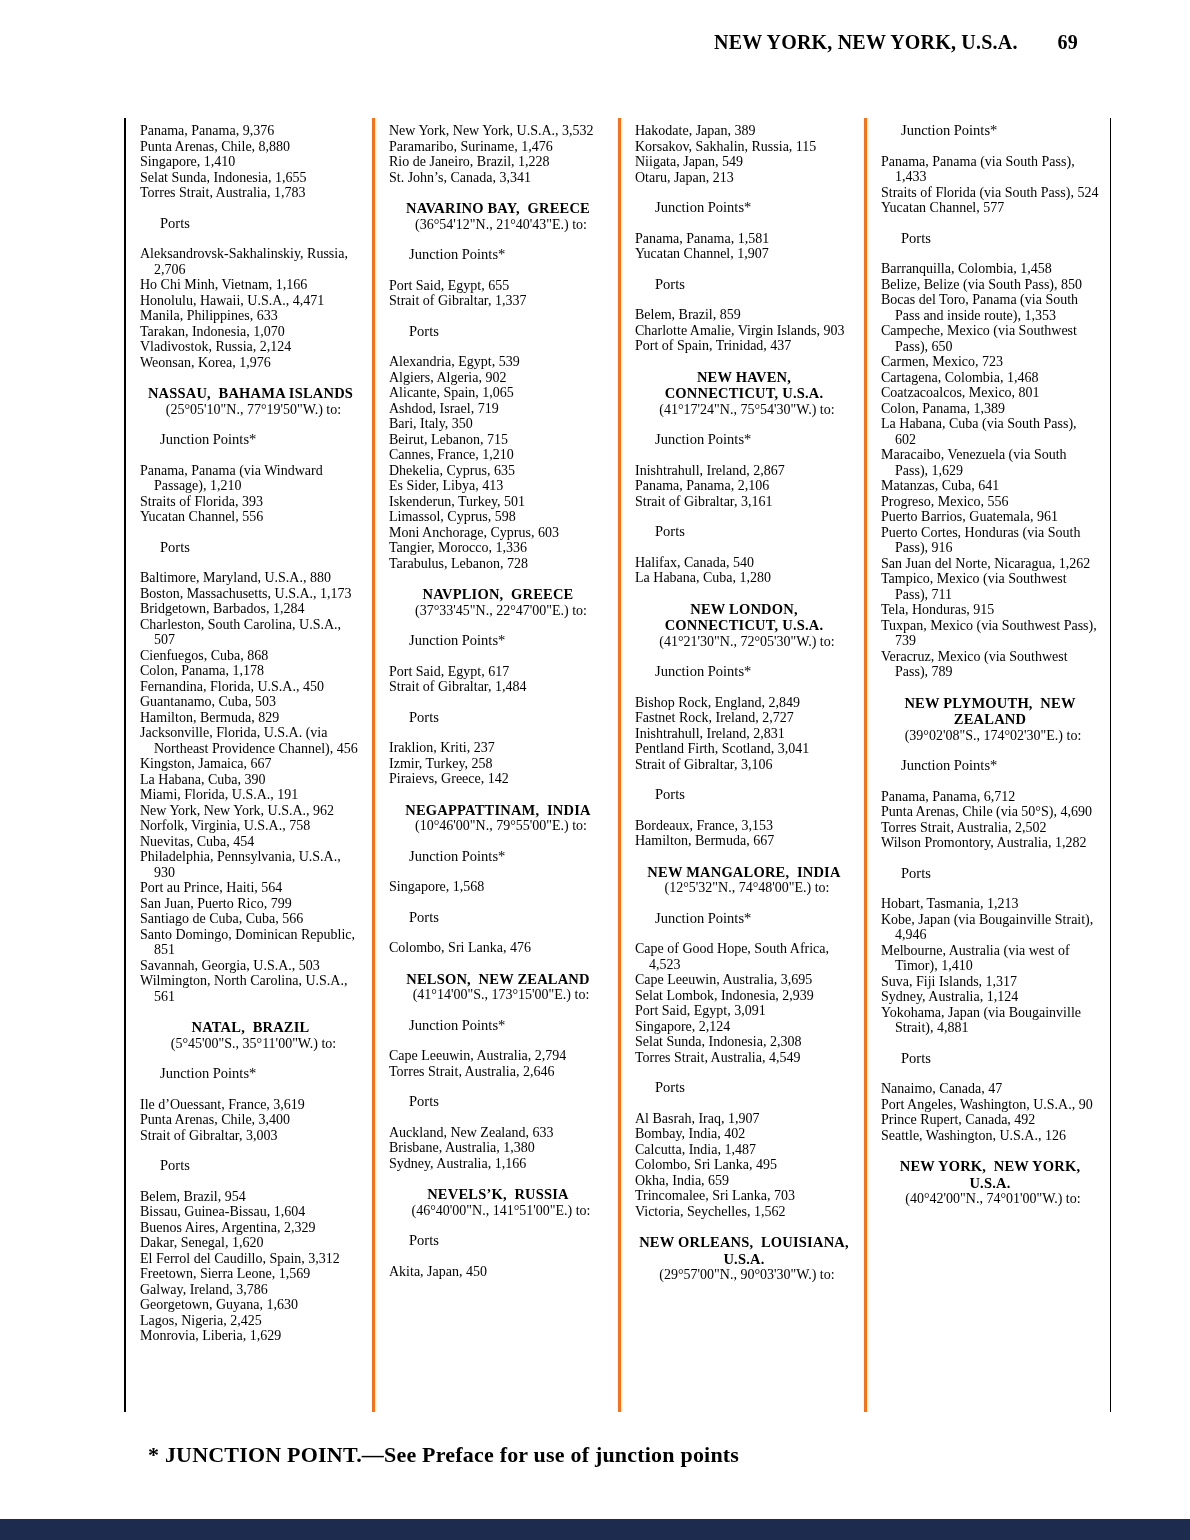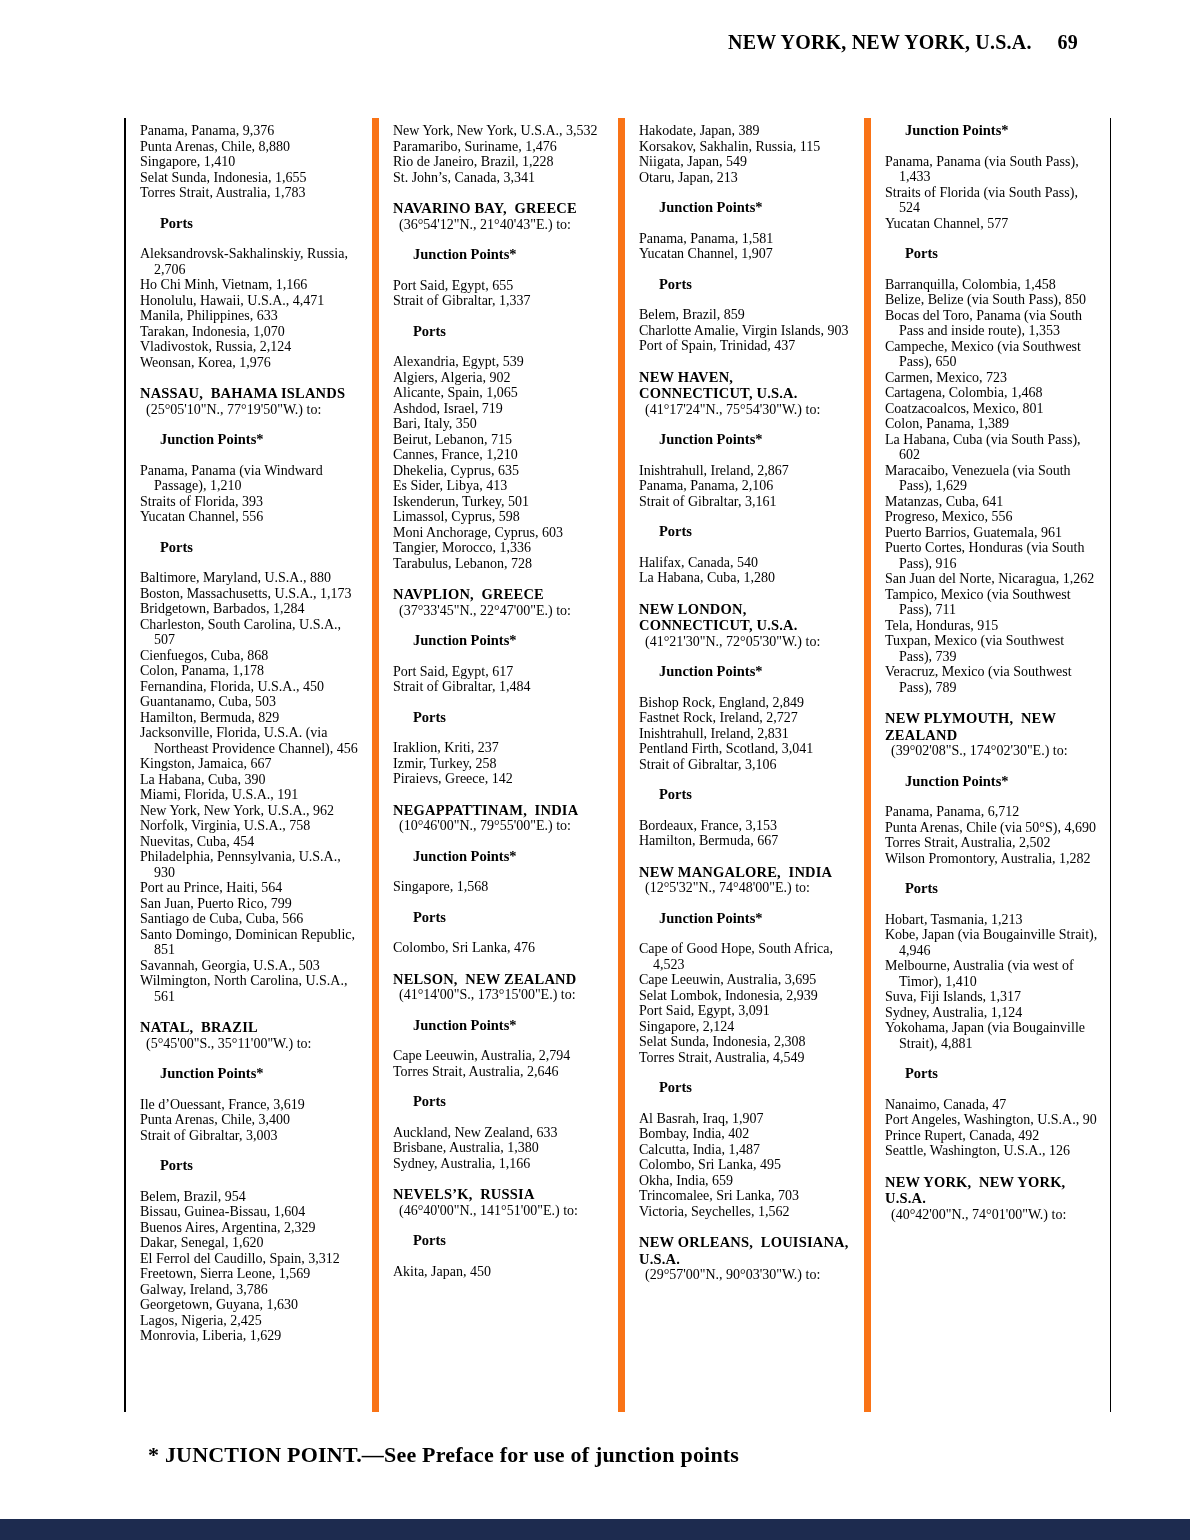--- a/index.html
+++ b/index.html
@@ -3,42 +3,42 @@
 <meta charset="utf-8">
 <style>
   html,body{margin:0;padding:0;}
   body{
     width:1190px;height:1540px;position:relative;overflow:hidden;
     background:#ffffff;color:#000;
     font-family:"Liberation Serif","DejaVu Serif",serif;
   }
   .page-header{
     position:absolute;top:31px;right:112px;
-    display:flex;gap:26px;align-items:baseline;
+    display:flex;gap:40px;align-items:baseline;
     font-weight:bold;font-size:20px;letter-spacing:.2px;
   }
   .columns{
     position:absolute;left:124px;top:118px;height:1294px;
     display:flex;
     border-left:2px solid #000;border-right:1px solid #000;
   }
   .column{
     width:246px;box-sizing:border-box;
     padding:5px 11px 0 14px;overflow:hidden;
   }
-  .column + .column{border-left:7px solid #f97316;}
+  .column + .column{border-left:3px solid #f97316;}
   .entry{
     font-size:14px;line-height:15.5px;
     padding-left:14px;text-indent:-14px;
   }
   .subhead{
-    font-size:14.5px;font-weight:bold;line-height:15.5px;
+    font-size:14.5px;font-weight:normal;line-height:15.5px;
     margin:15px 0 15px 20px;
   }
-  .heading-block{margin-top:15px;margin-bottom:15px;}
+  .heading-block{margin-top:15px;margin-bottom:15px;text-align:center;}
   .heading-name{
     font-size:14.5px;font-weight:bold;line-height:16.5px;
     white-space:pre-wrap;letter-spacing:.2px;
   }
   .coords{font-size:14px;line-height:15.5px;padding-left:6px;}
   .note{font-size:14px;line-height:15.5px;}
   .column > :first-child{margin-top:0;}
   .page-footer{
     position:absolute;left:148px;top:1442px;
     font-weight:bold;font-size:22px;letter-spacing:.2px;

